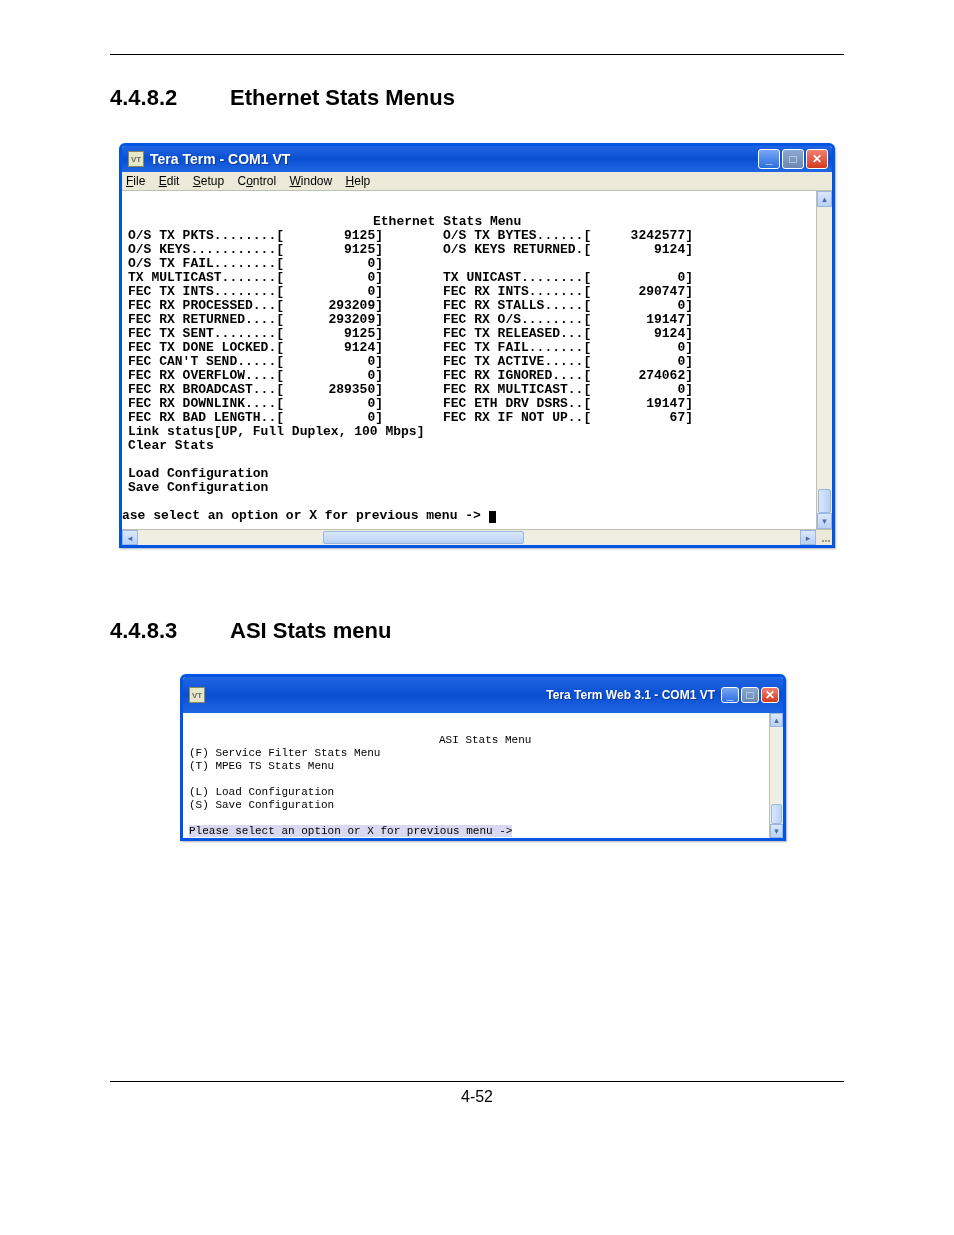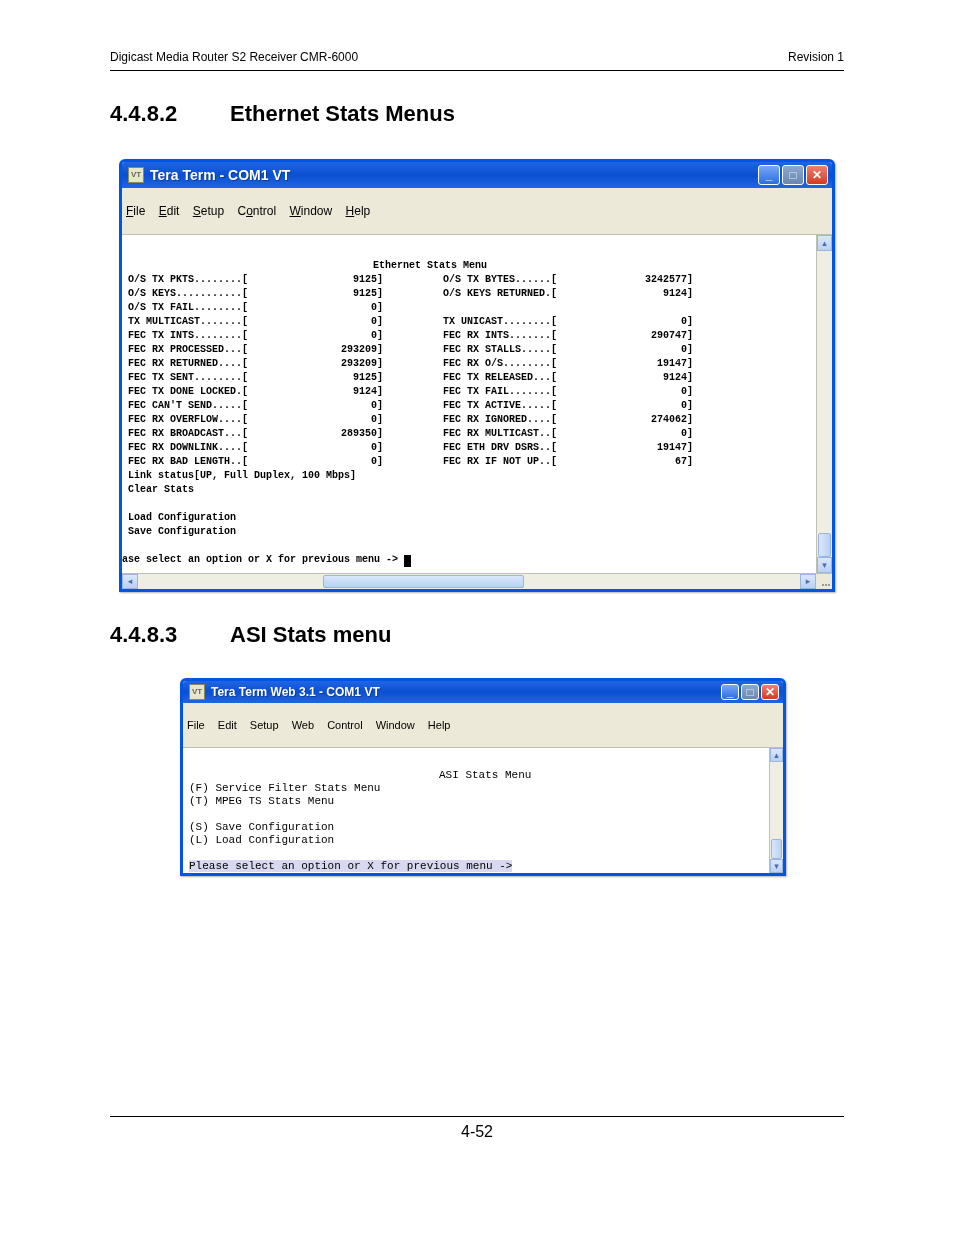--- a/index.html
+++ b/index.html
@@ -50,21 +50,21 @@
   .win-lg { width: 710px; margin-top: 32px; }
   .win-sm { width: 600px; margin-left: 70px; }
   .titlebar {
     height: 26px;
     background: linear-gradient(to bottom,#1f66e3,#0b4fd1 50%,#1f66e3);
     display: flex;
     align-items: center;
     padding: 0 4px 0 6px;
     gap: 6px;
   }
-  .titlebar-sm { height: 22px; }
+  .titlebar-sm { height: 36px; text-align: right; }
   .title-icon {
     width: 16px; height: 16px; background: #e6e6c8; border: 1px solid #8a8a5a; box-sizing: border-box;
     display:flex;align-items:center;justify-content:center;
   }
   .title-icon::after{content:"VT";font-size:8px;color:#666;font-weight:bold;}
   .title-text {
     color: #fff;
     font-weight: bold;
     font-size: 14px;
     flex: 1;
@@ -79,32 +79,32 @@
     font-family: Arial, sans-serif;
     font-size: 12px; font-weight: bold;
     box-sizing: border-box;
   }
   .win-btn.min{background:linear-gradient(to bottom,#7aa7f6,#2a6de0);color:#fff;}
   .win-btn.max{background:linear-gradient(to bottom,#8aa8d0,#6a88b0);color:#e0e8f4;}
   .win-btn.close{background:linear-gradient(to bottom,#f08070,#d43a20);color:#fff;}
   .menubar {
     background: #ece9d8;
     border-bottom: 1px solid #c0c0b0;
-    padding: 16px 4px;
+    padding: 2px 4px;
     font-size: 12px;
   }
   .menu-item { margin-right: 10px; }
   .mnemonic { text-decoration: underline; }
   .content-wrap { position:relative; }
   .term-content {
     background: #fff;
     color: #000;
     font-family: "Courier New", Courier, monospace;
     font-weight: bold;
-    font-size: 10px;
+    font-size: 13px;
     line-height: 14px;
     white-space: pre;
     padding: 10px 2px 6px 6px;
     overflow: hidden;
     border-right: 16px solid #ece9d8;
   }
   .term-sm {
     font-size: 11px;
     line-height: 13px;
     font-weight: normal;
@@ -157,24 +157,20 @@
   .cL { width:150px; }
   .vL { width:105px; text-align:right; }
   .gap { width:60px; }
   .cR { width:150px; }
   .vR { width:100px; text-align:right; }
 </style>
 </head>
 <body>
 
 <div class="page">
-  <div class="header-row">
-    <div>Digicast Media Router S2 Receiver CMR-6000</div>
-    <div>Revision 1</div>
-  </div>
   <hr class="hr-top">
 
   <div class="section-h">
     <span class="section-num">4.4.8.2</span><span>Ethernet Stats Menus</span>
   </div>
 
   <div class="window win-lg">
     <div class="titlebar">
       <span class="title-icon"></span>
       <span class="title-text">Tera Term - COM1 VT</span>
@@ -210,46 +206,37 @@
         </div>
       <div class="sb-btn">▸</div>
       <div class="grip">
           <span></span>
           <span></span>
           <span></span>
         </div>
     </div>
   </div>
 
-  <div class="section-h" style="margin-top:30px">
+  <div class="section-h" style="margin-top:70px">
     <span class="section-num">4.4.8.3</span><span>ASI Stats menu</span>
   </div>
 
   <div class="window win-sm">
     <div class="titlebar titlebar-sm">
       <span class="title-icon"></span>
       <span class="title-text" style="font-size:12px">Tera Term Web 3.1 - COM1 VT</span>
       <span class="win-btns">
         <span class="win-btn min" style="width:18px;height:16px">_</span>
         <span class="win-btn max" style="width:18px;height:16px">□</span>
         <span class="win-btn close" style="width:18px;height:16px">✕</span>
       </span>
     </div>
-    <div class="menubar" style="font-size:11px">
-      <span class="menu-item">File</span>
-      <span class="menu-item">Edit</span>
-      <span class="menu-item">Setup</span>
-      <span class="menu-item">Web</span>
-      <span class="menu-item">Control</span>
-      <span class="menu-item">Window</span>
-      <span class="menu-item">Help</span>
-    </div>
     <div class="content-wrap">
       <div class="term-content term-sm" id="asi-body">
-<div style="padding-left:250px">ASI Stats Menu</div><div>(F) Service Filter Stats Menu</div><div>(T) MPEG TS Stats Menu</div><div>&nbsp;</div><div>(S) Save Configuration</div><div>(L) Load Configuration</div><div>&nbsp;</div><div style="background:#d8d8f0;display:inline">Please select an option or X for previous menu -&gt;</div></div>
+<div style="padding-left:250px">ASI Stats Menu</div><div>(F) Service Filter Stats Menu</div><div>(T) MPEG TS Stats Menu</div><div>&nbsp;</div><div>(L) Load Configuration</div><div>(S) Save Configuration</div><div>&nbsp;</div><div style="background:#d8d8f0;display:inline">Please select an option or X for previous menu -&gt;</div></div>
       <div class="vsb vsb-sm">
         <div class="sb-btn" style="height:14px">▴</div>
         <div class="sb-track">
             <div class="vsb-thumb-b" style="height:18px"></div>
           </div>
         <div class="sb-btn" style="height:14px">▾</div>
       </div>
     </div>
   </div>
 

